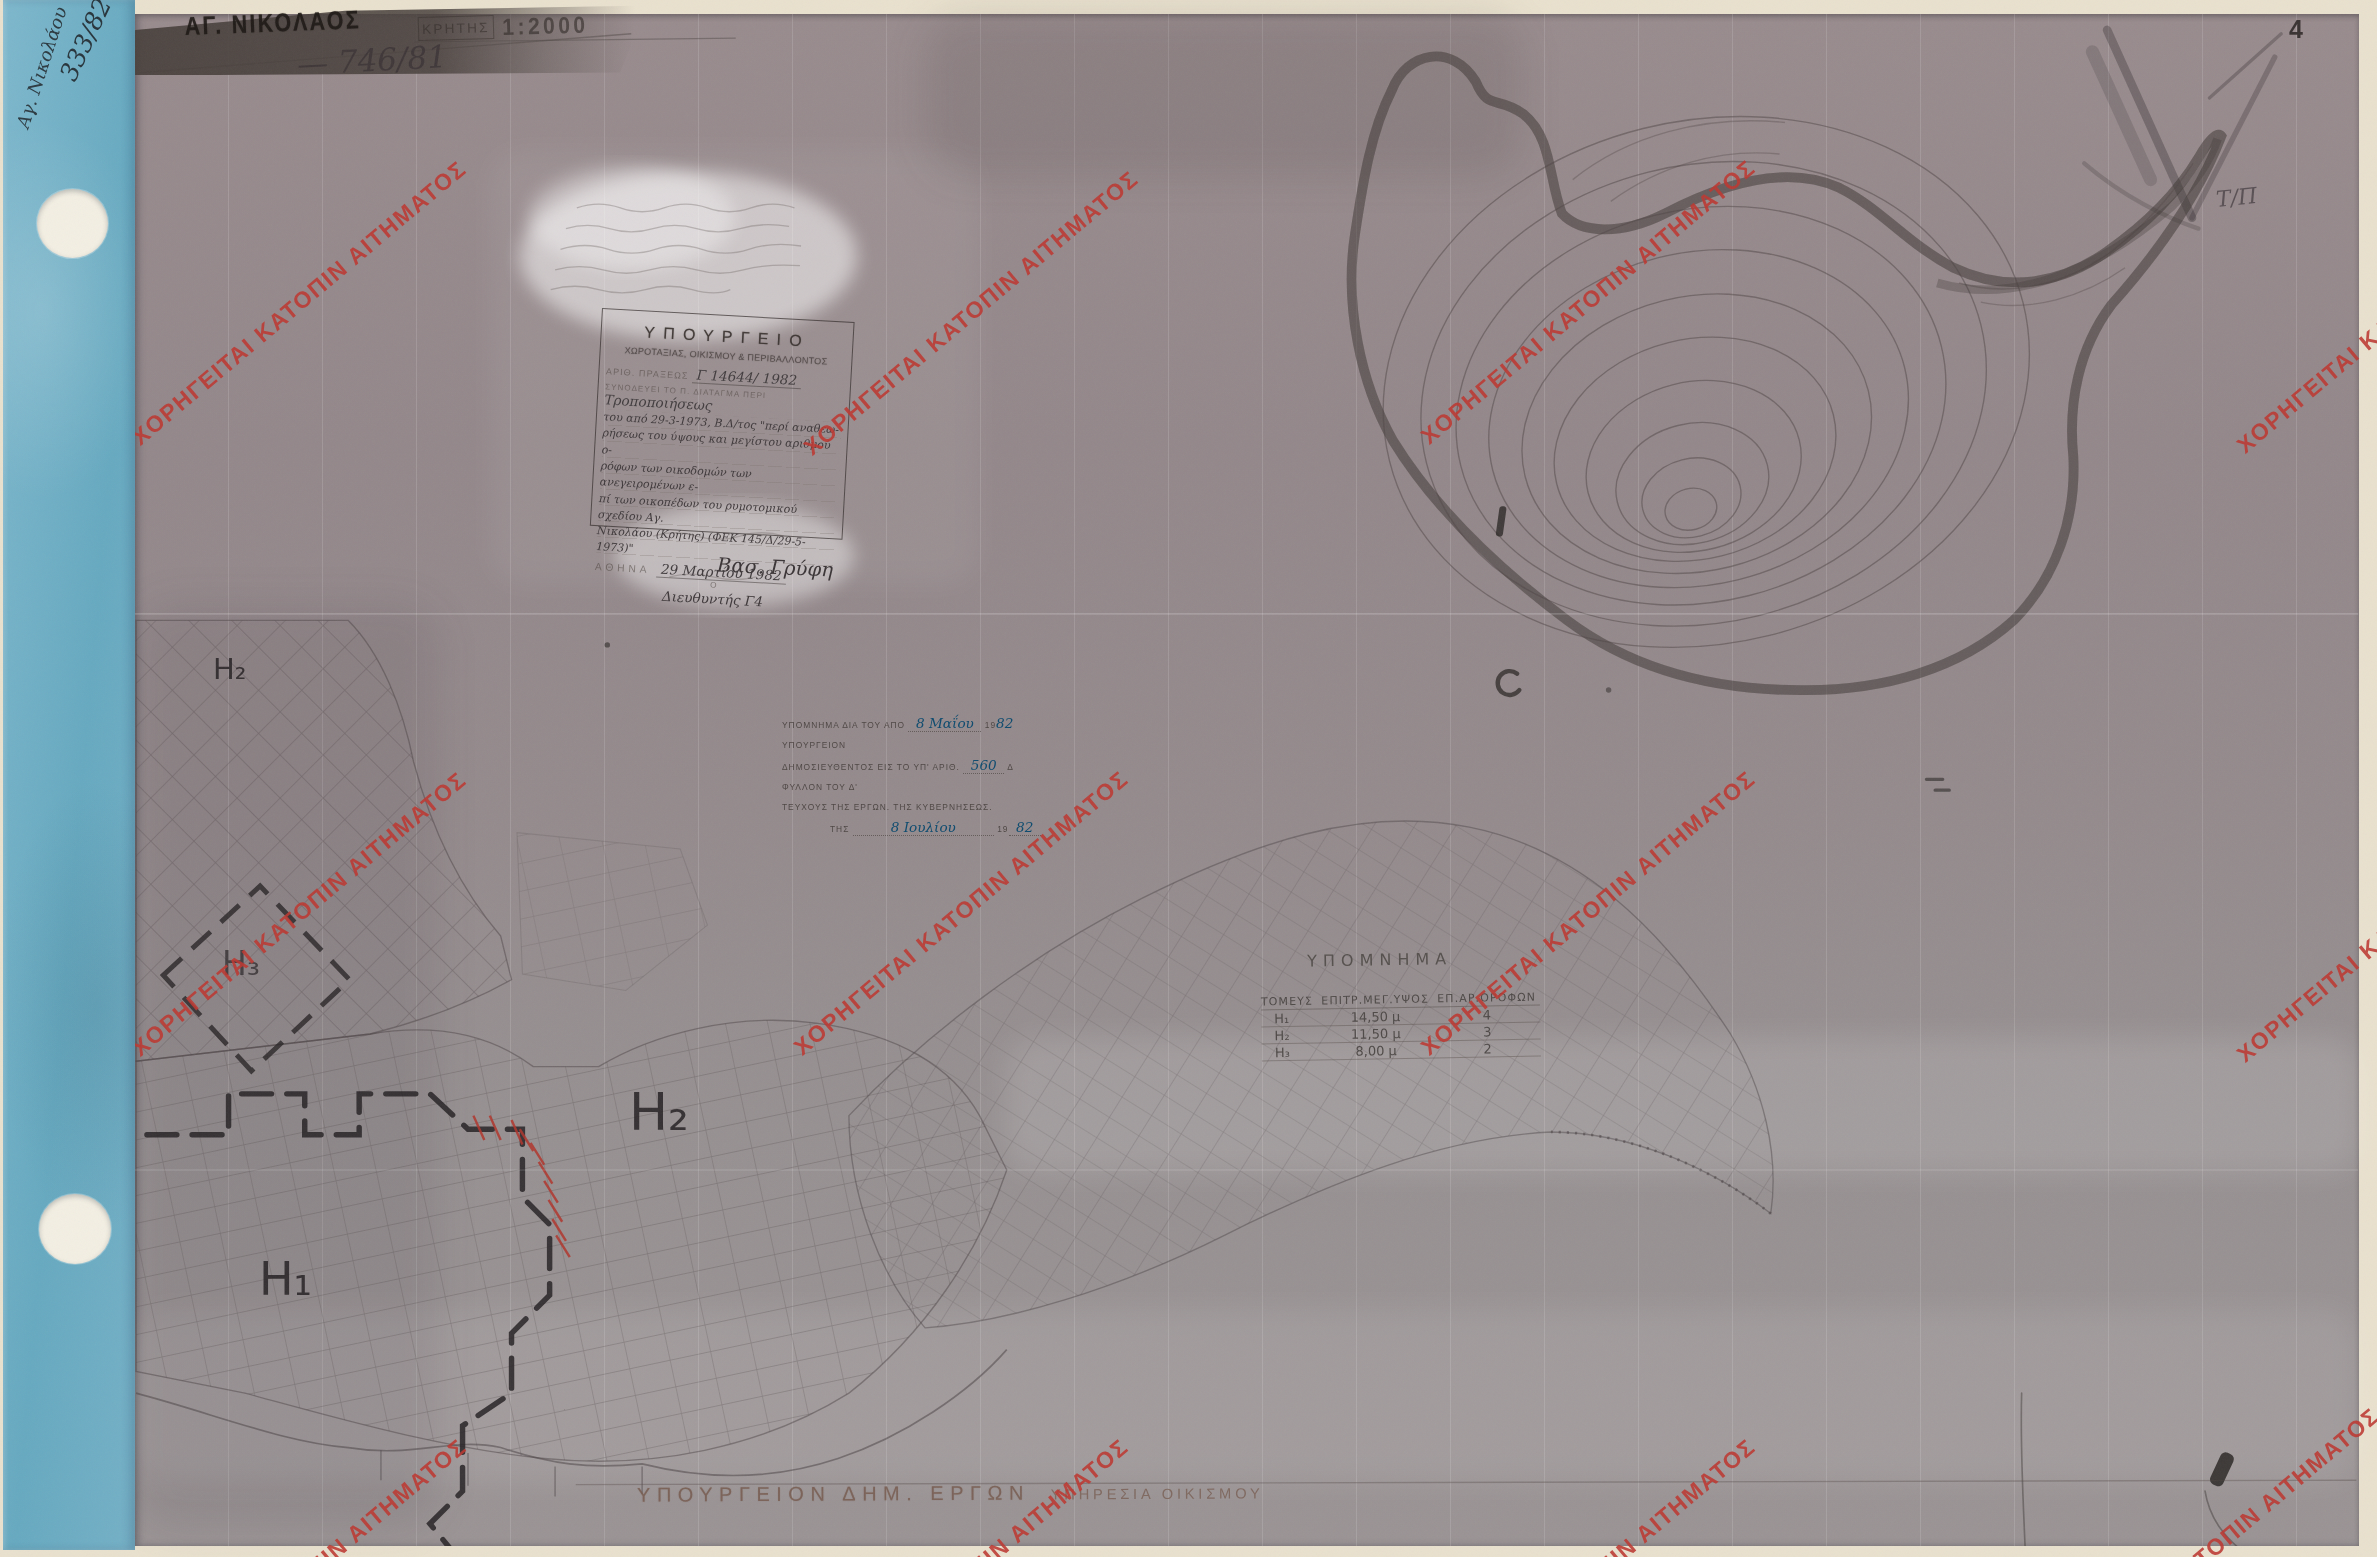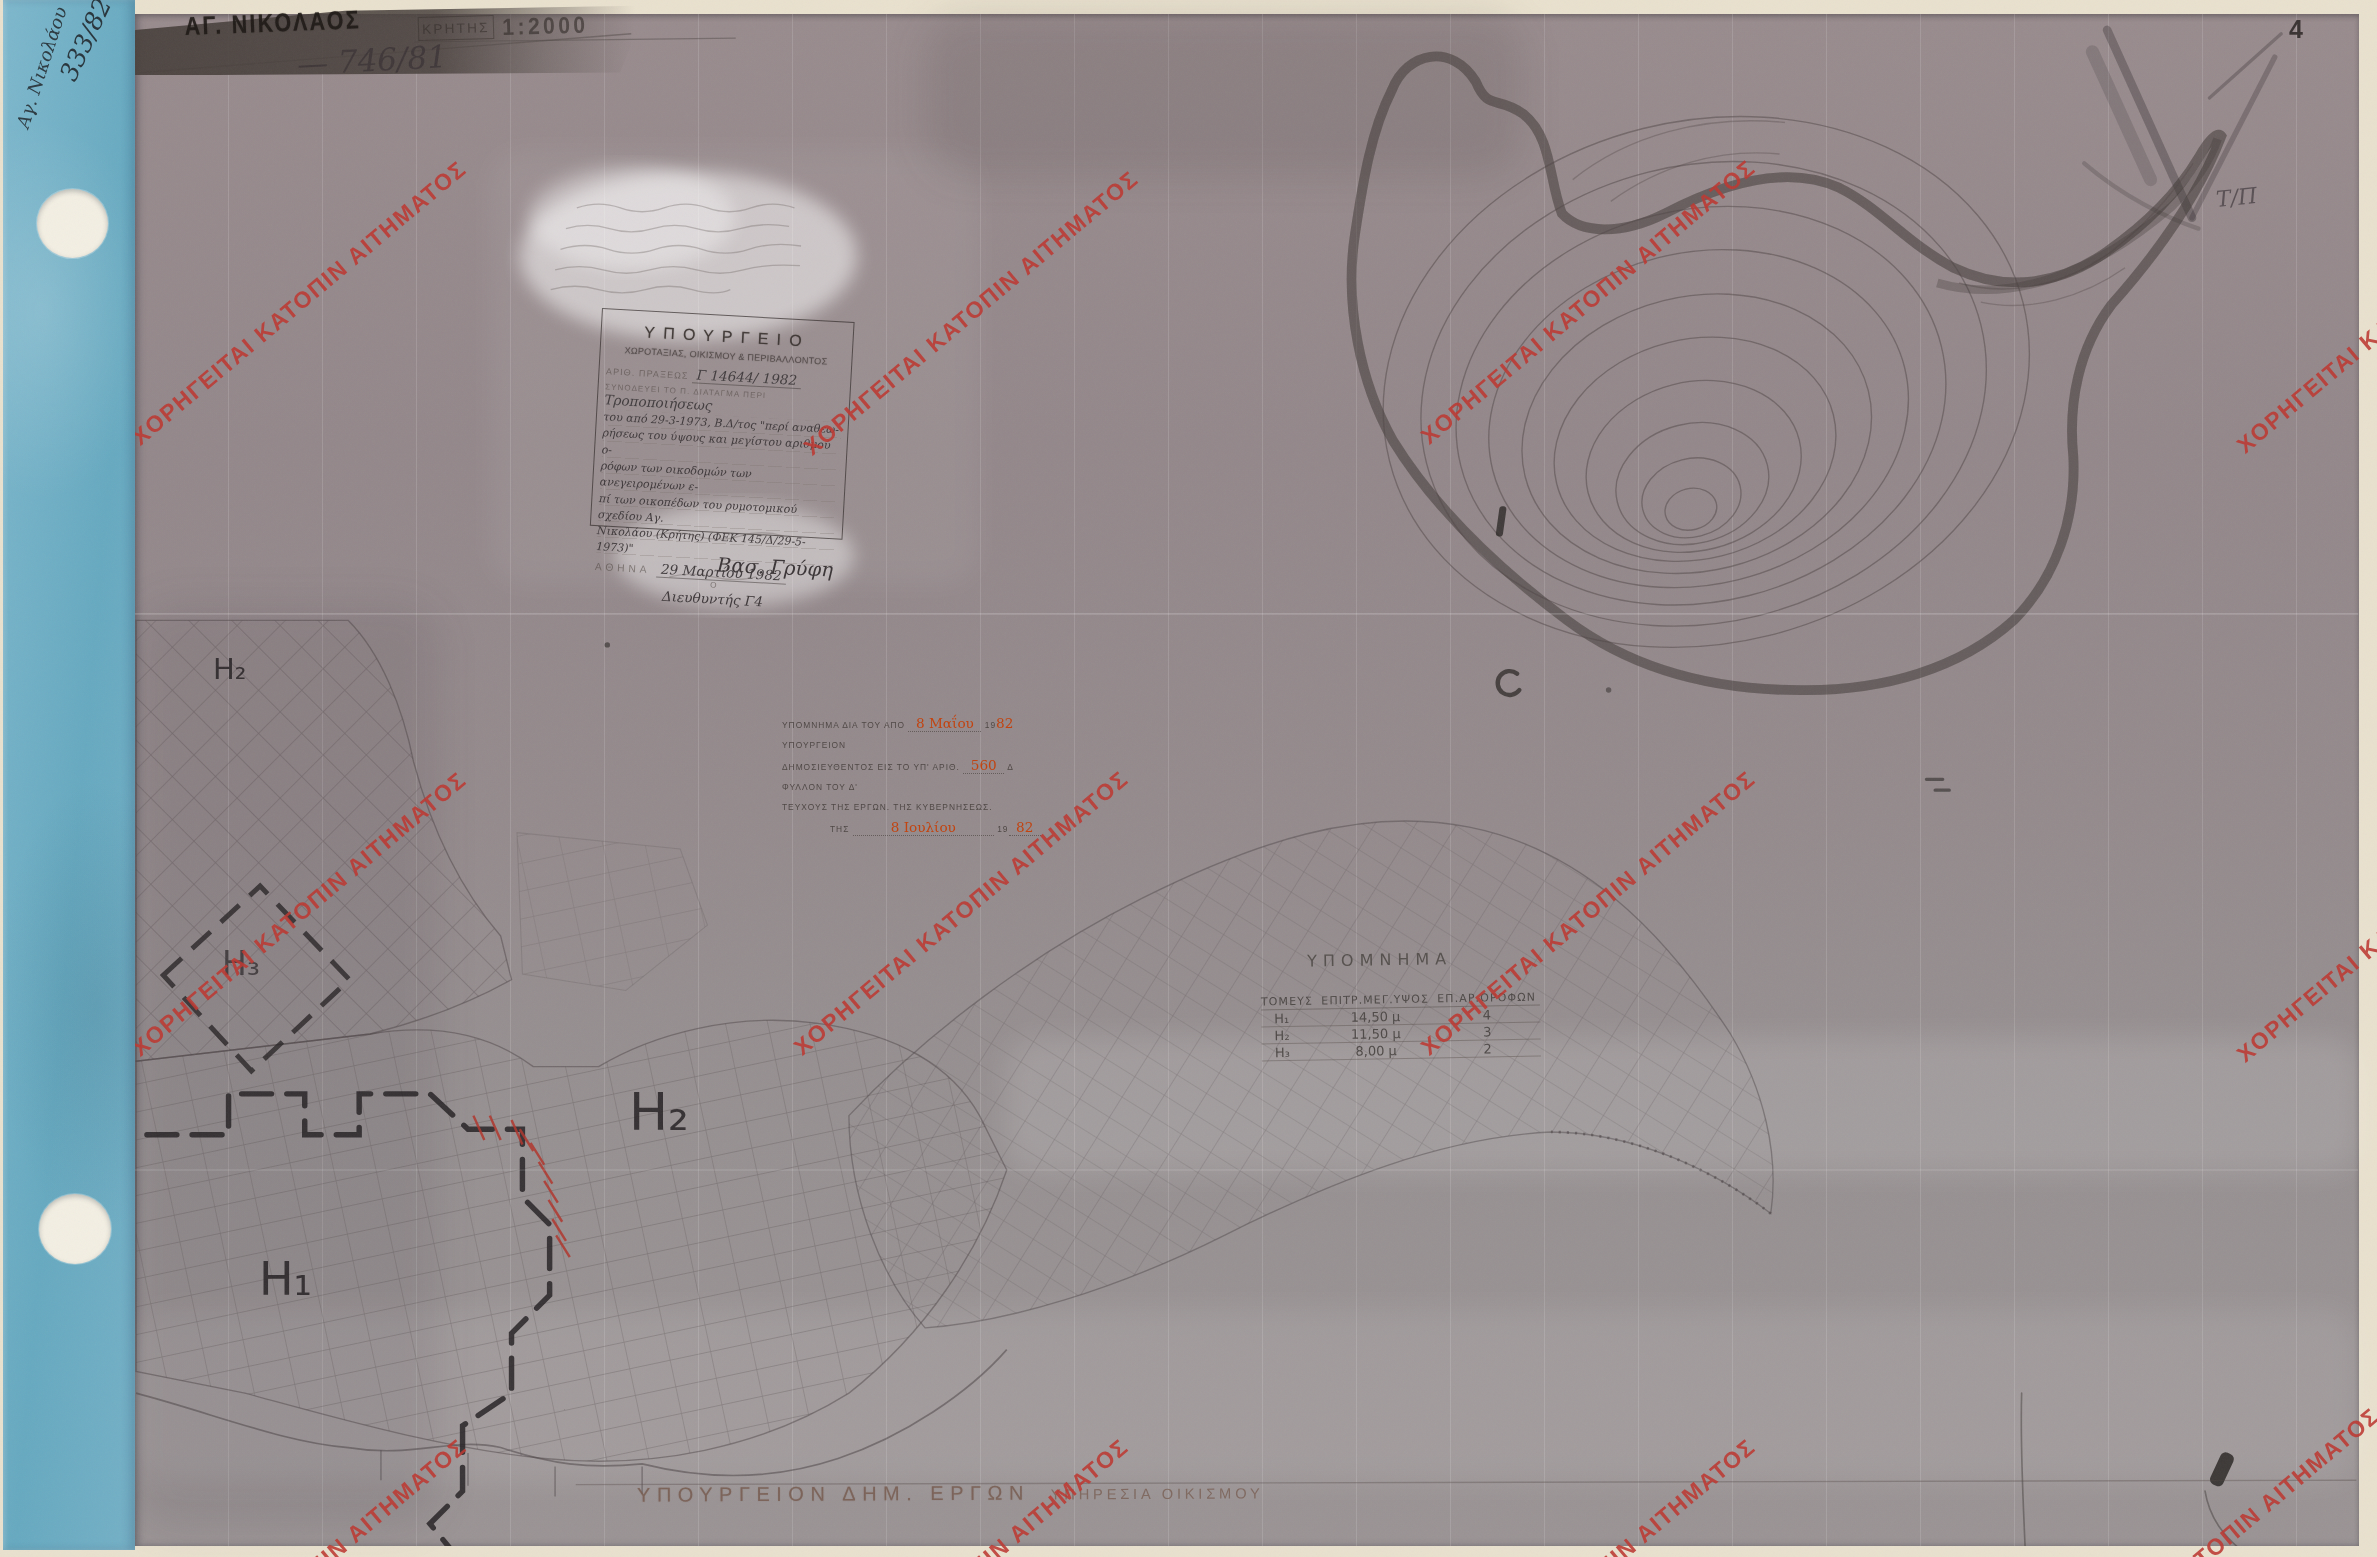--- a/index.html
+++ b/index.html
@@ -55,22 +55,22 @@
   .mstamp .body{margin-top:2.2px;font-size:11px;line-height:16.3px;color:#3e383a;
     background:repeating-linear-gradient(180deg,transparent 0 15.2px,rgba(120,110,104,.28) 15.2px 16px);}
   .mstamp .place{margin-top:1.1px;font-size:10.3px;letter-spacing:3.8px;color:rgba(72,63,58,.55);}
   .mstamp .omid{text-align:center;font-size:8.2px;color:rgba(72,63,58,.6);margin-top:1.1px;}
   .mstamp .signer{text-align:center;font-size:13.6px;margin-top:1.1px;color:#3e383a;}
   .signature{left:717px;top:556px;font-size:19.6px;color:#3a3436;transform:rotate(2.5deg);z-index:4;}
 
   
   .astamp{position:absolute;left:782px;top:713px;width:267px;z-index:4;
     font-size:8.4px;letter-spacing:1px;color:rgba(56,50,46,.78);line-height:20px;}
-  .astamp .hw{font-family:"DejaVu Serif",serif;font-size:13.6px;
-    color:#c2410c;letter-spacing:0;}
+  .astamp .hw{font-family:"DejaVu Serif",serif;font-style:italic;font-size:13.6px;
+    color:#0c4a6e;letter-spacing:0;}
   .astamp .dot{border-bottom:1.1px dotted rgba(58,52,48,.55);padding:0 7.6px;}
   .astamp .ln4{margin-left:48px;}
 
   
   .legend{position:absolute;left:1261px;top:950px;width:279px;z-index:4;
     transform:rotate(-1deg);color:#4e4947;font-family:"DejaVu Sans",sans-serif;}
   .legend .ltitle{margin-left:47px;font-size:16px;letter-spacing:6px;color:#55504d;}
   .legend table{width:100%;border-collapse:collapse;margin-top:22px;}
   .legend th{font-size:11px;font-weight:400;letter-spacing:1.1px;text-align:left;
     border-top:1.1px solid rgba(90,82,78,.0);border-bottom:1.1px solid rgba(90,82,78,.55);padding:1.1px 0;}

